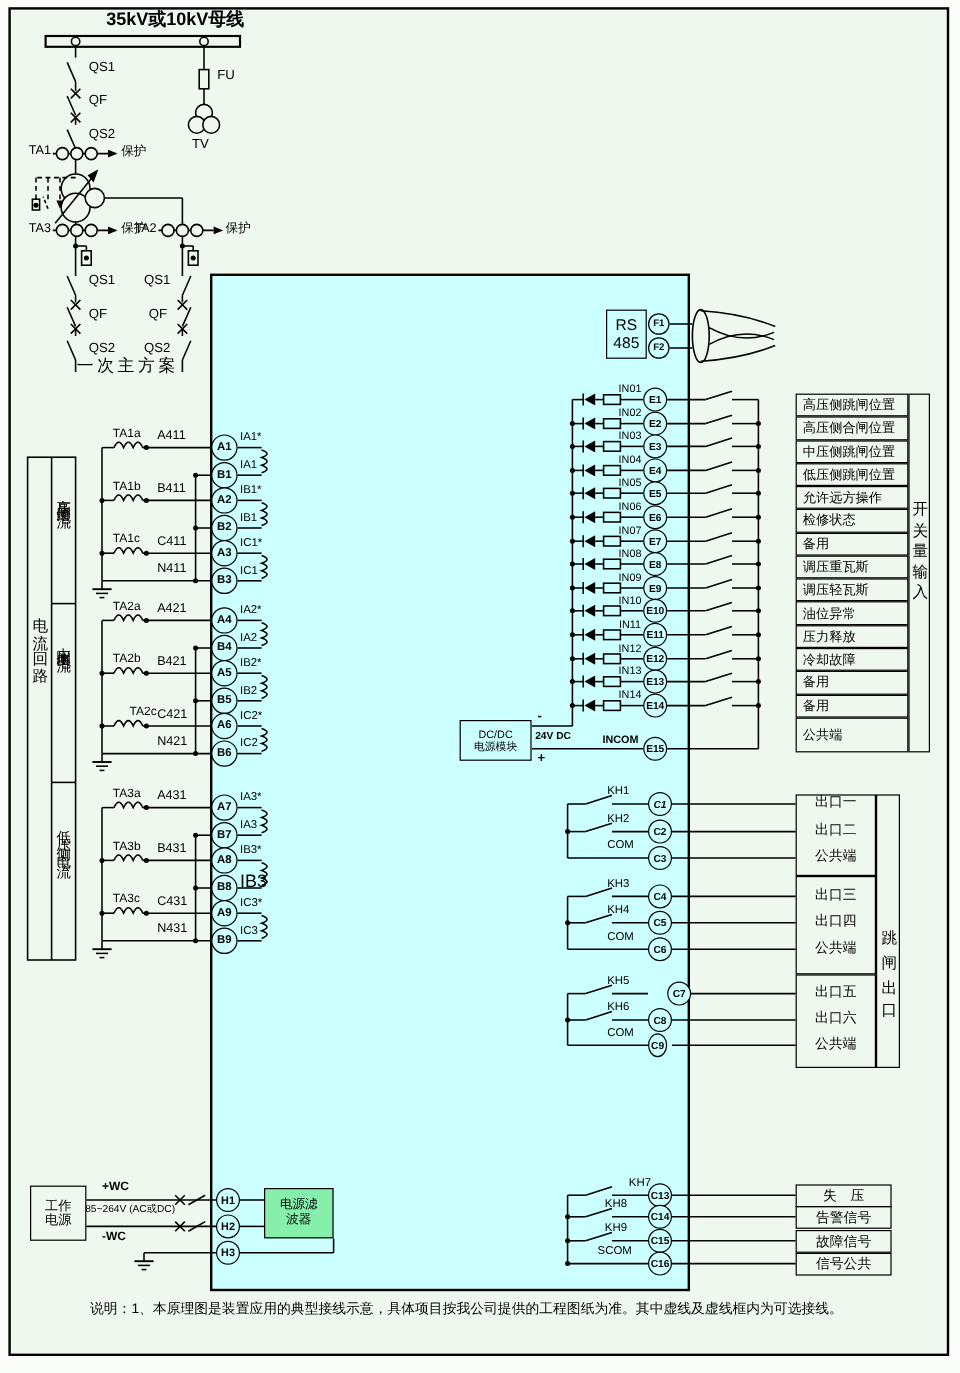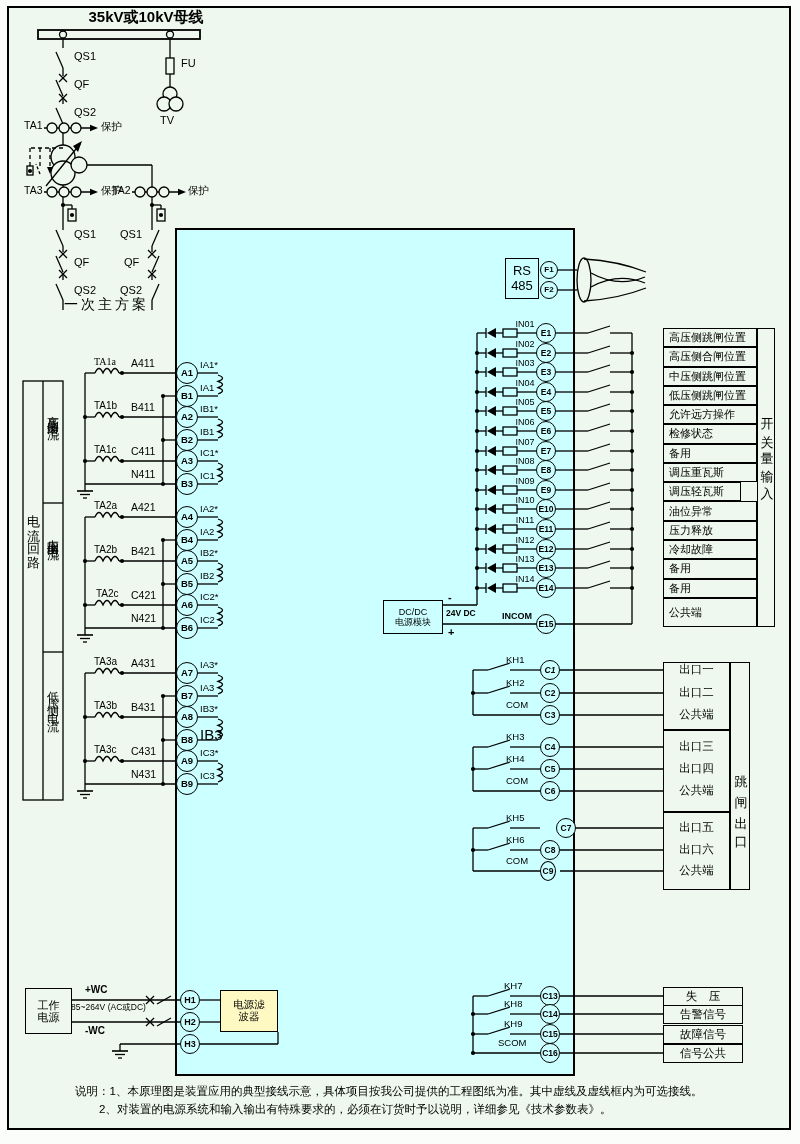--- a/index.html
+++ b/index.html
@@ -481,47 +481,46 @@
     <div class="box" style="left:730px;top:662px;width:20px;height:228px"></div>
     <div class="lbl vt" style="left:734.5px;top:764px;font-size:13px;letter-spacing:21px">跳闸出口</div>
 
     <div class="box" style="left:25px;top:988px;width:47px;height:46px">
       <div class="lbl" style="position:static;font-size:11px">工作</div>
       <div class="lbl" style="position:static;font-size:11px">电源</div>
     </div>
     <div class="lbl b" style="left:85px;top:984px;font-size:10px">+WC</div>
     <div class="lbl" style="left:71px;top:1003px;font-size:8.5px">85~264V (AC或DC)</div>
     <div class="lbl b" style="left:85px;top:1025px;font-size:10px">-WC</div>
-    <div class="box" style="left:220px;top:990px;width:58px;height:42px;background:#fef9c3">
+    <div class="box" style="left:220px;top:990px;width:58px;height:42px;background:#86efac">
       <div class="lbl" style="position:static;font-size:10.5px">电源滤</div>
       <div class="lbl" style="position:static;font-size:10.5px">波器</div>
     </div>
 
     <div class="lbl" style="left:75px;top:1085px;font-size:11.5px">说明：1、本原理图是装置应用的典型接线示意，具体项目按我公司提供的工程图纸为准。其中虚线及虚线框内为可选接线。</div>
-    <div class="lbl" style="left:99px;top:1103px;font-size:11.5px">2、对装置的电源系统和输入输出有特殊要求的，必须在订货时予以说明，详细参见《技术参数表》。</div>
   <div class="lbl" style="left: 74px; top: 50px; font-size: 11px;">QS1</div>
       <div class="lbl" style="left: 74px; top: 228px; font-size: 11px;">QS1</div>
       <div class="lbl" style="left: 120px; top: 228px; font-size: 11px;">QS1</div>
       <div class="lbl" style="left: 74px; top: 78px; font-size: 11px;">QF</div>
       <div class="lbl" style="left: 74px; top: 256px; font-size: 11px;">QF</div>
       <div class="lbl" style="left: 124px; top: 256px; font-size: 11px;">QF</div>
       <div class="lbl" style="left: 74px; top: 106px; font-size: 11px;">QS2</div>
       <div class="lbl" style="left: 74px; top: 284px; font-size: 11px;">QS2</div>
       <div class="lbl" style="left: 120px; top: 284px; font-size: 11px;">QS2</div>
       <div class="lbl" style="left: 181px; top: 57px; font-size: 11px;">FU</div>
       <div class="lbl" style="left: 160px; top: 114px; font-size: 11px;">TV</div>
       <div class="lbl" style="left: 24px; top: 120px; font-size: 10.5px;">TA1</div>
       <div class="lbl" style="left: 24px; top: 185px; font-size: 10.5px;">TA3</div>
       <div class="lbl" style="left: 112px; top: 185px; font-size: 10.5px;">TA2</div>
       <div class="lbl" style="left: 101px; top: 121px; font-size: 10.5px;">保护</div>
       <div class="lbl" style="left: 101px; top: 185px; font-size: 10.5px;">保护</div>
       <div class="lbl" style="left: 188px; top: 185px; font-size: 10.5px;">保护</div>
       <div class="term" style="left: 176px; top: 362px; width: 22px; height: 22px; font-size: 9.5px;">A1</div>
       <div class="term" style="left: 176px; top: 385px; width: 22px; height: 22px; font-size: 9.5px;">B1</div>
-      <div class="lbl" style="left: 94px; top: 356px; font-size: 10px; font-family: Liberation Serif, serif;">TA1a</div>
+      <div class="lbl" style="left: 94px; top: 356px; font-size: 10px;">TA1a</div>
       <div class="lbl" style="left: 131px; top: 358px; font-size: 10.5px;">A411</div>
       <div class="lbl" style="left: 200px; top: 360px; font-size: 9.5px;">IA1*</div>
       <div class="lbl" style="left: 200px; top: 383px; font-size: 9.5px;">IA1</div>
       <div class="term" style="left: 176px; top: 406px; width: 22px; height: 22px; font-size: 9.5px;">A2</div>
       <div class="term" style="left: 176px; top: 429px; width: 22px; height: 22px; font-size: 9.5px;">B2</div>
       <div class="lbl" style="left: 94px; top: 400px; font-size: 10px;">TA1b</div>
       <div class="lbl" style="left: 131px; top: 402px; font-size: 10.5px;">B411</div>
       <div class="lbl" style="left: 200px; top: 404px; font-size: 9.5px;">IB1*</div>
       <div class="lbl" style="left: 200px; top: 427px; font-size: 9.5px;">IB1</div>
       <div class="term" style="left: 176px; top: 450px; width: 22px; height: 22px; font-size: 9.5px;">A3</div>
@@ -538,21 +537,21 @@
       <div class="lbl" style="left: 200px; top: 504px; font-size: 9.5px;">IA2*</div>
       <div class="lbl" style="left: 200px; top: 527px; font-size: 9.5px;">IA2</div>
       <div class="term" style="left: 176px; top: 550px; width: 22px; height: 22px; font-size: 9.5px;">A5</div>
       <div class="term" style="left: 176px; top: 573px; width: 22px; height: 22px; font-size: 9.5px;">B5</div>
       <div class="lbl" style="left: 94px; top: 544px; font-size: 10px;">TA2b</div>
       <div class="lbl" style="left: 131px; top: 546px; font-size: 10.5px;">B421</div>
       <div class="lbl" style="left: 200px; top: 548px; font-size: 9.5px;">IB2*</div>
       <div class="lbl" style="left: 200px; top: 571px; font-size: 9.5px;">IB2</div>
       <div class="term" style="left: 176px; top: 594px; width: 22px; height: 22px; font-size: 9.5px;">A6</div>
       <div class="term" style="left: 176px; top: 617px; width: 22px; height: 22px; font-size: 9.5px;">B6</div>
-      <div class="lbl" style="left: 96px; top: 588px; font-size: 10px;">TA2c</div>
+      <div class="lbl" style="left: 108px; top: 588px; font-size: 10px;">TA2c</div>
       <div class="lbl" style="left: 131px; top: 590px; font-size: 10.5px;">C421</div>
       <div class="lbl" style="left: 131px; top: 613px; font-size: 10.5px;">N421</div>
       <div class="lbl" style="left: 200px; top: 592px; font-size: 9.5px;">IC2*</div>
       <div class="lbl" style="left: 200px; top: 615px; font-size: 9.5px;">IC2</div>
       <div class="term" style="left: 176px; top: 662px; width: 22px; height: 22px; font-size: 9.5px;">A7</div>
       <div class="term" style="left: 176px; top: 685px; width: 22px; height: 22px; font-size: 9.5px;">B7</div>
       <div class="lbl" style="left: 94px; top: 656px; font-size: 10px;">TA3a</div>
       <div class="lbl" style="left: 131px; top: 658px; font-size: 10.5px;">A431</div>
       <div class="lbl" style="left: 200px; top: 660px; font-size: 9.5px;">IA3*</div>
       <div class="lbl" style="left: 200px; top: 683px; font-size: 9.5px;">IA3</div>
@@ -601,21 +600,21 @@
       <div class="term" style="left: 536px; top: 578px; width: 20px; height: 20px; font-size: 8.5px;">E14</div>
       <div class="term" style="left: 536px; top: 614px; width: 20px; height: 20px; font-size: 8.5px;">E15</div>
       <div class="cell" style="left: 663px; top: 328px; width: 94px; height: 19.27px; font-size: 11px; padding-left: 5px;">高压侧跳闸位置</div>
       <div class="cell" style="left: 663px; top: 347.27px; width: 94px; height: 19.27px; font-size: 11px; padding-left: 5px;">高压侧合闸位置</div>
       <div class="cell" style="left: 663px; top: 366.54px; width: 94px; height: 19.27px; font-size: 11px; padding-left: 5px;">中压侧跳闸位置</div>
       <div class="cell" style="left: 663px; top: 385.81px; width: 94px; height: 19.27px; font-size: 11px; padding-left: 5px;">低压侧跳闸位置</div>
       <div class="cell" style="left: 663px; top: 405.08px; width: 94px; height: 19.27px; font-size: 11px; padding-left: 5px;">允许远方操作</div>
       <div class="cell" style="left: 663px; top: 424.35px; width: 94px; height: 19.27px; font-size: 11px; padding-left: 5px;">检修状态</div>
       <div class="cell" style="left: 663px; top: 443.62px; width: 94px; height: 19.27px; font-size: 11px; padding-left: 5px;">备用</div>
       <div class="cell" style="left: 663px; top: 462.89px; width: 94px; height: 19.27px; font-size: 11px; padding-left: 5px;">调压重瓦斯</div>
-      <div class="cell" style="left: 663px; top: 482.16px; width: 78px; height: 19.27px; font-size: 11px; padding-left: 5px;">调压轻瓦斯</div>
+      <div class="cell" style="left: 663px; top: 482.16px; width: 94px; height: 19.27px; font-size: 11px; padding-left: 5px;">调压轻瓦斯</div>
       <div class="cell" style="left: 663px; top: 501.43px; width: 94px; height: 19.27px; font-size: 11px; padding-left: 5px;">油位异常</div>
       <div class="cell" style="left: 663px; top: 520.7px; width: 94px; height: 19.27px; font-size: 11px; padding-left: 5px;">压力释放</div>
       <div class="cell" style="left: 663px; top: 539.97px; width: 94px; height: 19.27px; font-size: 11px; padding-left: 5px;">冷却故障</div>
       <div class="cell" style="left: 663px; top: 559.24px; width: 94px; height: 19.27px; font-size: 11px; padding-left: 5px;">备用</div>
       <div class="cell" style="left: 663px; top: 578.51px; width: 94px; height: 19.27px; font-size: 11px; padding-left: 5px;">备用</div>
       <div class="cell" style="left: 663px; top: 597.8px; width: 94px; height: 29.2px; font-size: 11px; padding-left: 5px;">公共端</div>
       <div class="cell" style="left: 663px; top: 662px; width: 67px; height: 68px; font-size: 11.5px; padding-left: 5px;"></div>
       <div class="lbl" style="left: 506px; top: 655px; font-size: 9.5px;">KH1</div>
       <div class="term" style="left: 540px; top: 660px; width: 20px; height: 20px; font-size: 8.5px; font-style: italic;">C1</div>
       <div class="lbl" style="left: 663px; top: 663px; font-size: 11.5px; width: 67px; text-align: center;">出口一</div>
@@ -638,21 +637,21 @@
       <div class="cell" style="left: 663px; top: 812px; width: 67px; height: 78px; font-size: 11.5px; padding-left: 5px;"></div>
       <div class="lbl" style="left: 506px; top: 813px; font-size: 9.5px;">KH5</div>
       <div class="term" style="left: 556px; top: 818px; width: 20px; height: 20px; font-size: 8.5px;">C7</div>
       <div class="lbl" style="left: 663px; top: 821px; font-size: 11.5px; width: 67px; text-align: center;">出口五</div>
       <div class="lbl" style="left: 506px; top: 835px; font-size: 9.5px;">KH6</div>
       <div class="term" style="left: 540px; top: 840px; width: 20px; height: 20px; font-size: 8.5px;">C8</div>
       <div class="lbl" style="left: 663px; top: 843px; font-size: 11.5px; width: 67px; text-align: center;">出口六</div>
       <div class="lbl" style="left: 506px; top: 856px; font-size: 9.5px;">COM</div>
       <div class="term" style="left: 540px; top: 861px; width: 16px; height: 20px; font-size: 8.5px;">C9</div>
       <div class="lbl" style="left: 663px; top: 864px; font-size: 11.5px; width: 67px; text-align: center;">公共端</div>
-      <div class="lbl" style="left: 504px; top: 981px; font-size: 9.5px;">KH7</div>
+      <div class="lbl" style="left: 524px; top: 981px; font-size: 9.5px;">KH7</div>
       <div class="term" style="left: 540px; top: 986px; width: 20px; height: 20px; font-size: 8.5px;">C13</div>
       <div class="cell" style="left: 663px; top: 986.5px; width: 80px; height: 19px; font-size: 11.5px; justify-content: center;">失　压</div>
       <div class="lbl" style="left: 504px; top: 999px; font-size: 9.5px;">KH8</div>
       <div class="term" style="left: 540px; top: 1004px; width: 20px; height: 20px; font-size: 8.5px;">C14</div>
       <div class="cell" style="left: 663px; top: 1004.5px; width: 80px; height: 19px; font-size: 11.5px; justify-content: center;">告警信号</div>
       <div class="lbl" style="left: 504px; top: 1019px; font-size: 9.5px;">KH9</div>
       <div class="term" style="left: 540px; top: 1024px; width: 20px; height: 20px; font-size: 8.5px;">C15</div>
       <div class="cell" style="left: 663px; top: 1024.5px; width: 80px; height: 19px; font-size: 11.5px; justify-content: center;">故障信号</div>
       <div class="lbl" style="left: 498px; top: 1038px; font-size: 9.5px;">SCOM</div>
       <div class="term" style="left: 540px; top: 1043px; width: 20px; height: 20px; font-size: 8.5px;">C16</div>

